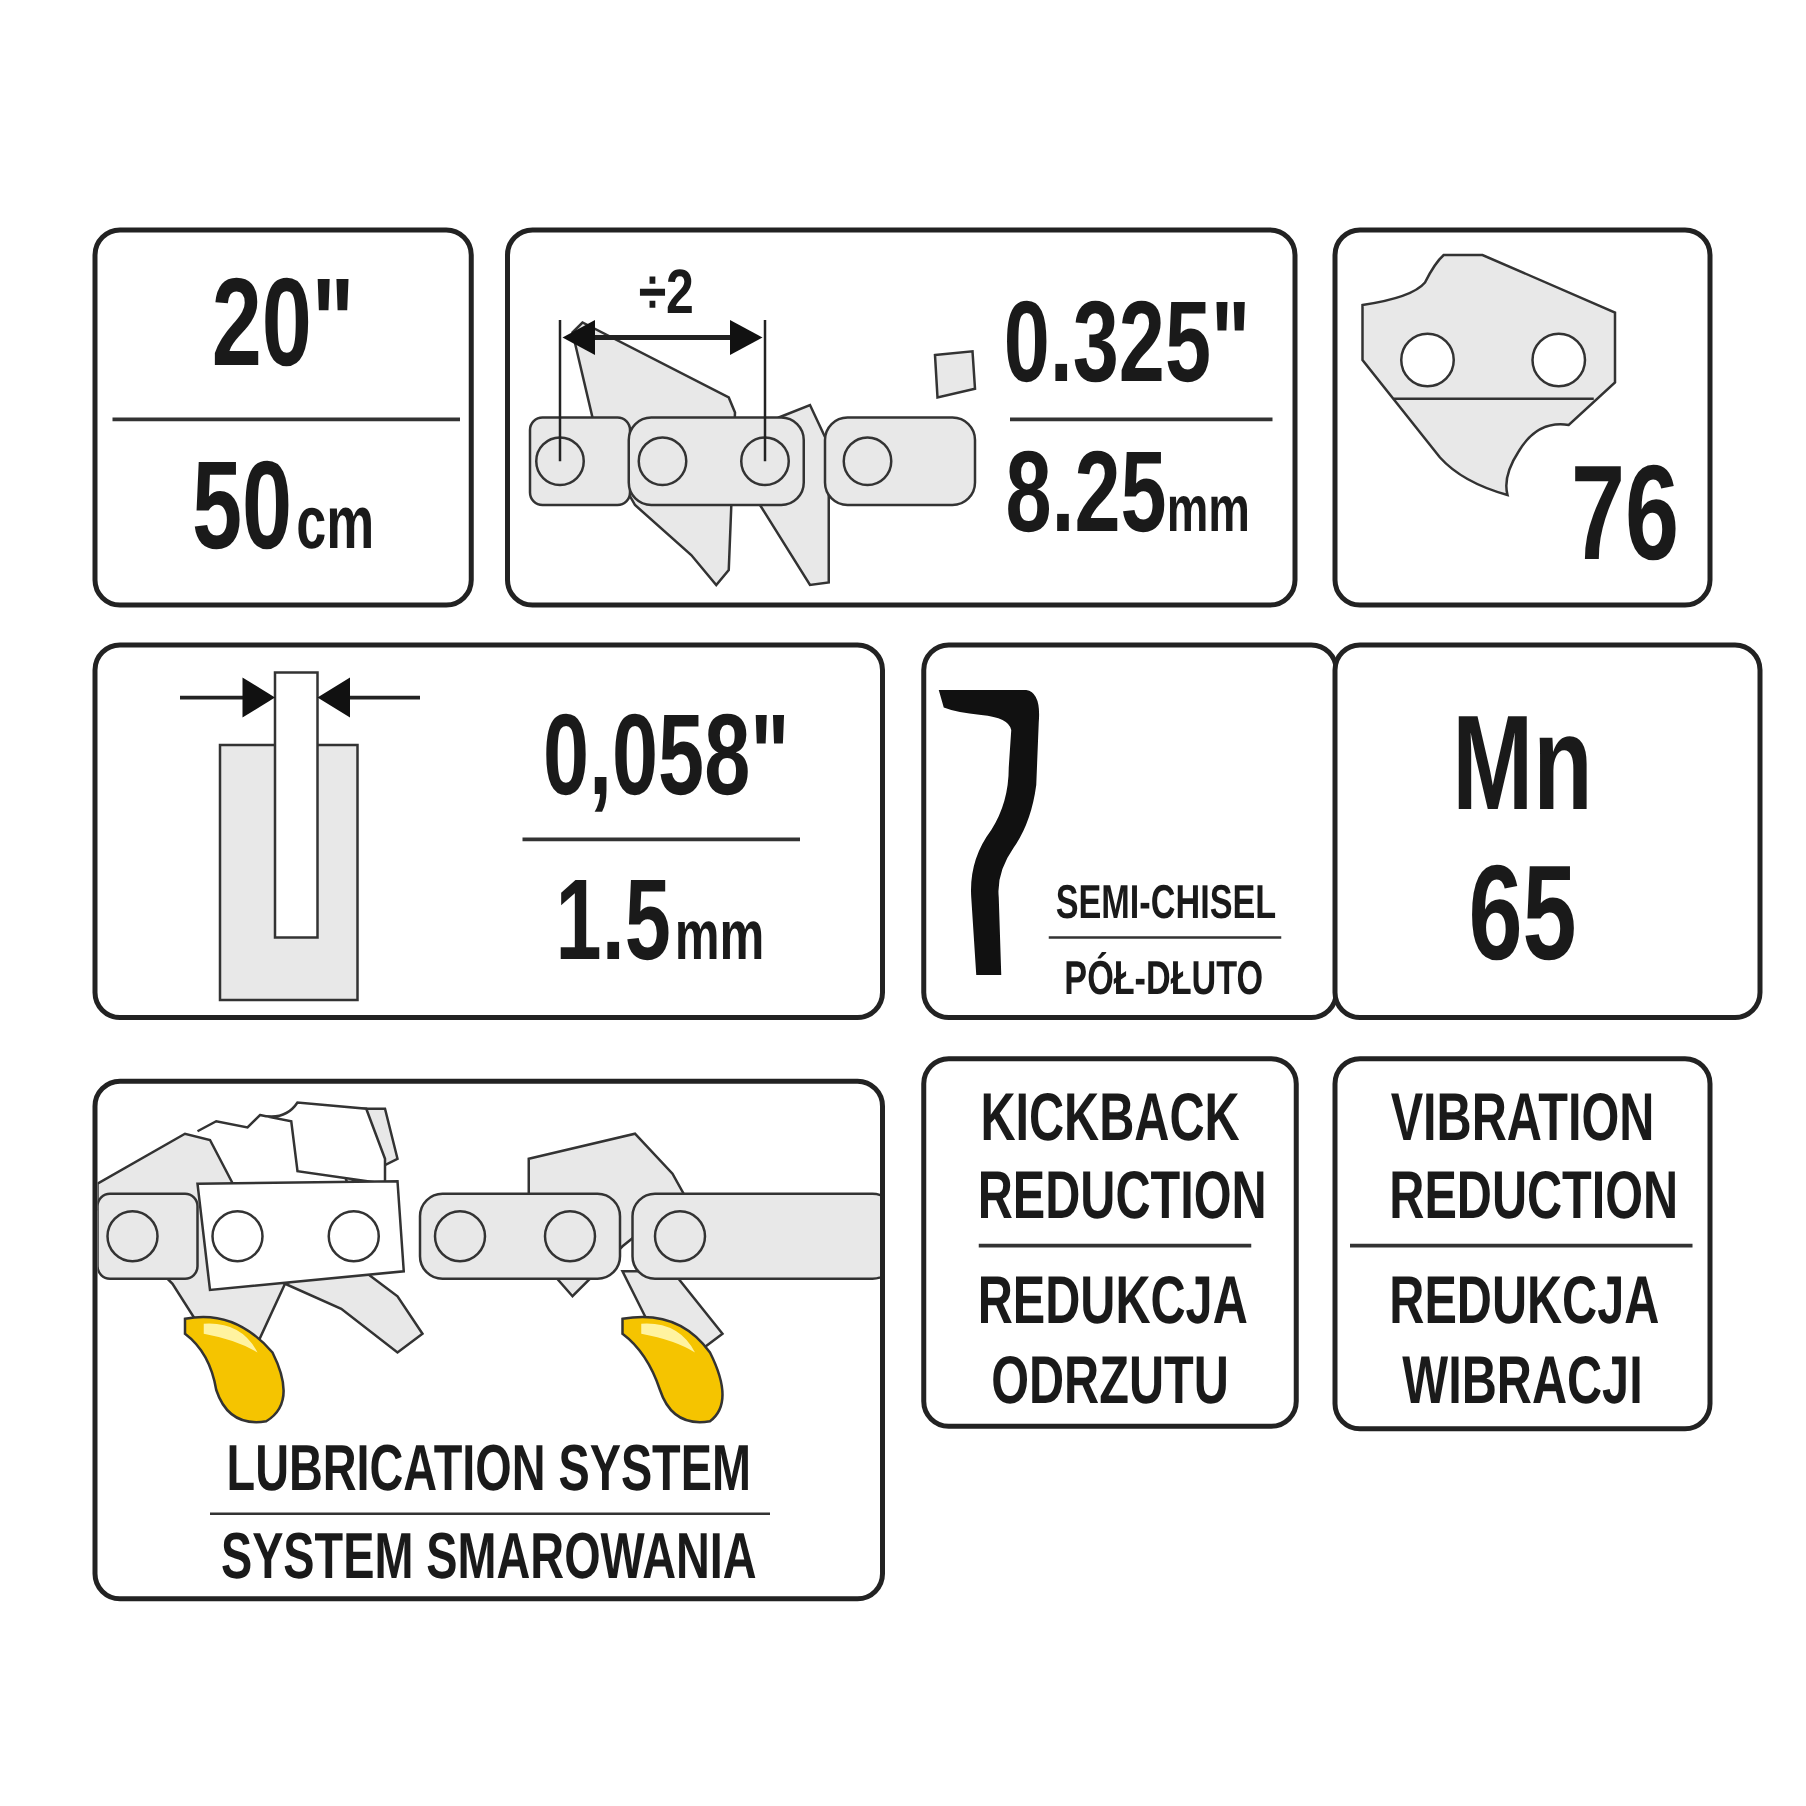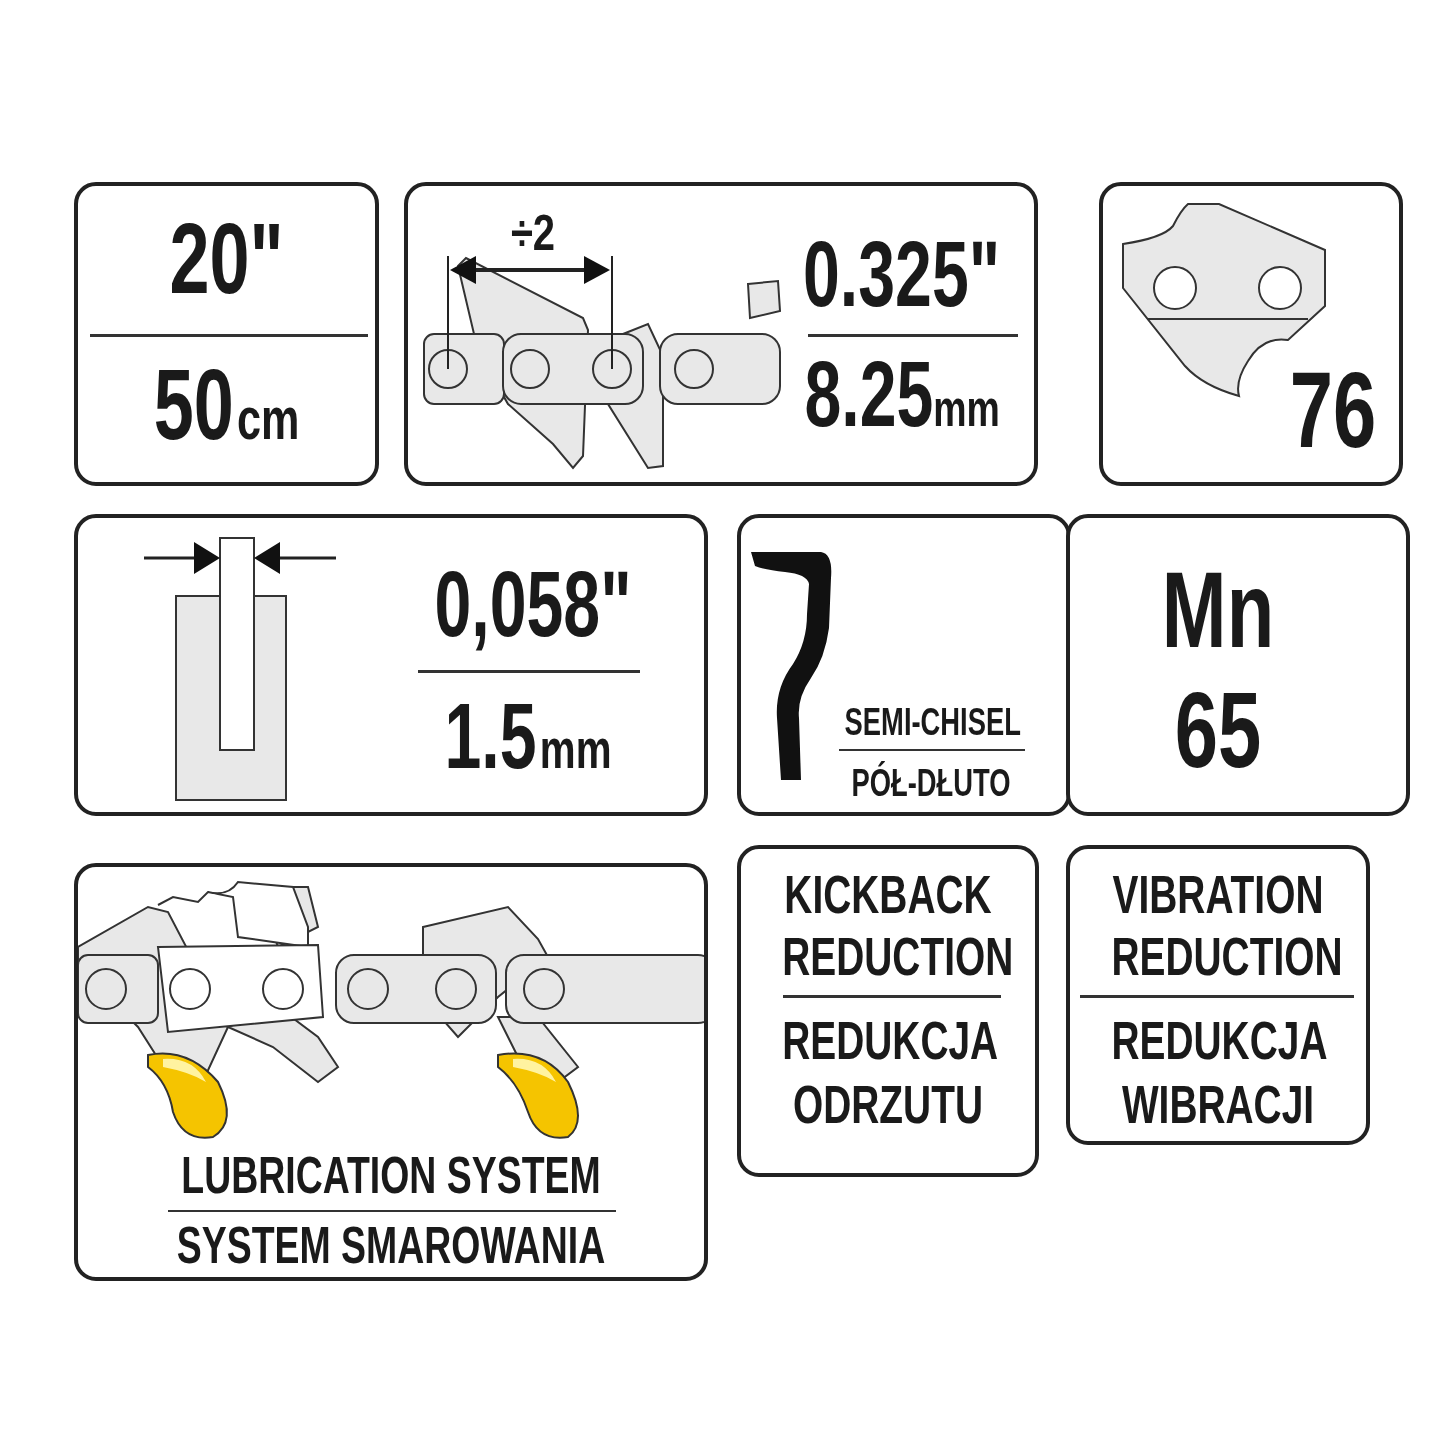--- a/index.html
+++ b/index.html
@@ -45,21 +45,21 @@
     <polygon points="202,84 176,70 176,98" fill="#111"></polygon>
   </svg>
   <div class="t" style="left:85px;width:80px;top:22px;font-size:50px;transform:scaleX(0.8);">÷2</div>
   <div class="t" style="left:360px;width:250px;top:42px;font-size:92px;transform:scaleX(0.72);">0.325"</div>
   <div class="line" style="left:400px;width:210px;top:148px;"></div>
   <div style="position:absolute;left:360px;width:260px;top:162px;text-align:center;transform:scaleX(0.72);white-space:nowrap;">
     <span class="t" style="position:static;font-size:92px;">8.25</span><span class="t" style="position:static;font-size:52px;">mm</span>
   </div>
 </div>
 
-<div class="box" style="left:1066px;top:182px;width:304px;height:304px;margin-left:33px;">
+<div class="box" style="left:1066px;top:182px;width:304px;height:304px;">
   <svg width="300" height="300" style="left:0;top:0;">
     <path class="gray" d="M20 58 Q60 52 70 40 Q78 24 85 18 L116 18 L222 64 L222 120 L185 154 Q160 150 145 175 Q132 195 136 210 Q100 200 82 180 L20 102 Z"></path>
     <line x1="45" y1="133" x2="205" y2="133" stroke="#333" stroke-width="2"></line>
     <circle cx="72" cy="102" r="21" fill="#fff" stroke="#333" stroke-width="2"></circle>
     <circle cx="177" cy="102" r="21" fill="#fff" stroke="#333" stroke-width="2"></circle>
   </svg>
   <div class="t" style="left:140px;width:180px;top:170px;font-size:108px;transform:scaleX(0.72);">76</div>
 </div>
 
 <div class="box" style="left:74px;top:514px;width:634px;height:302px;">
@@ -119,21 +119,21 @@
     <g>
       <path d="M420 188 Q465 180 490 215 Q510 255 490 270 Q460 275 450 245 Q440 215 420 200 Z" fill="#f5c400" stroke="#333" stroke-width="2"></path>
       <path d="M435 192 Q465 190 478 215 Q462 205 435 200 Z" fill="#fff3a0"></path>
     </g>
   </svg>
   <div class="t" style="left:0;width:626px;top:282px;font-size:52px;transform:scaleX(0.72);">LUBRICATION SYSTEM</div>
   <div class="line" style="left:90px;width:448px;top:343px;height:2px;"></div>
   <div class="t" style="left:0;width:626px;top:352px;font-size:52px;transform:scaleX(0.72);">SYSTEM SMAROWANIA</div>
 </div>
 
-<div class="box" style="left:737px;top:845px;width:302px;height:332px;">
+<div class="box" style="left:737px;top:845px;width:302px;height:298px;">
   <div class="t" style="left:0;width:294px;top:18px;font-size:54px;transform:scaleX(0.72);">KICKBACK</div>
   <div class="t" style="left:0;width:294px;top:80px;font-size:54px;transform:scaleX(0.72);">REDUCTION</div>
   <div class="line" style="left:42px;width:218px;top:146px;"></div>
   <div class="t" style="left:0;width:294px;top:164px;font-size:54px;transform:scaleX(0.72);">REDUKCJA</div>
   <div class="t" style="left:0;width:294px;top:228px;font-size:54px;transform:scaleX(0.72);">ODRZUTU</div>
 </div>
 
 <div class="box" style="left:1066px;top:845px;width:304px;height:300px;">
   <div class="t" style="left:0;width:296px;top:18px;font-size:54px;transform:scaleX(0.72);">VIBRATION</div>
   <div class="t" style="left:0;width:296px;top:80px;font-size:54px;transform:scaleX(0.72);">REDUCTION</div>

